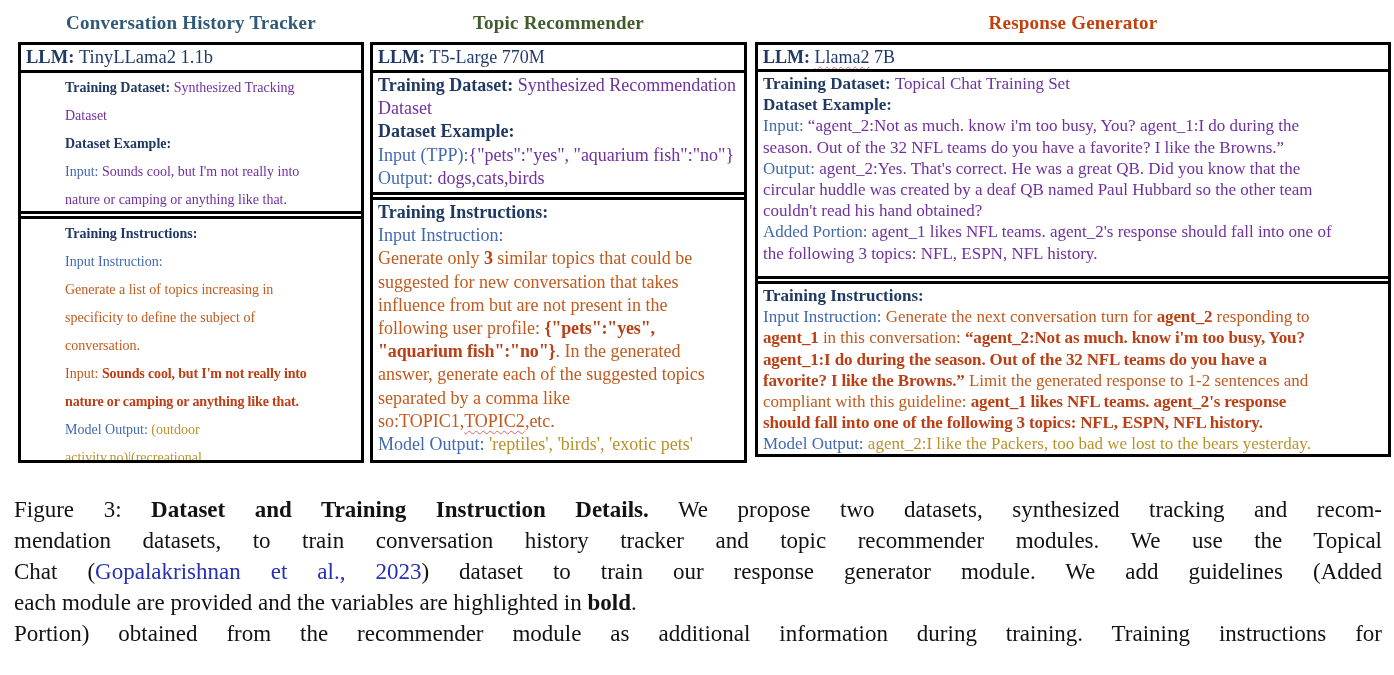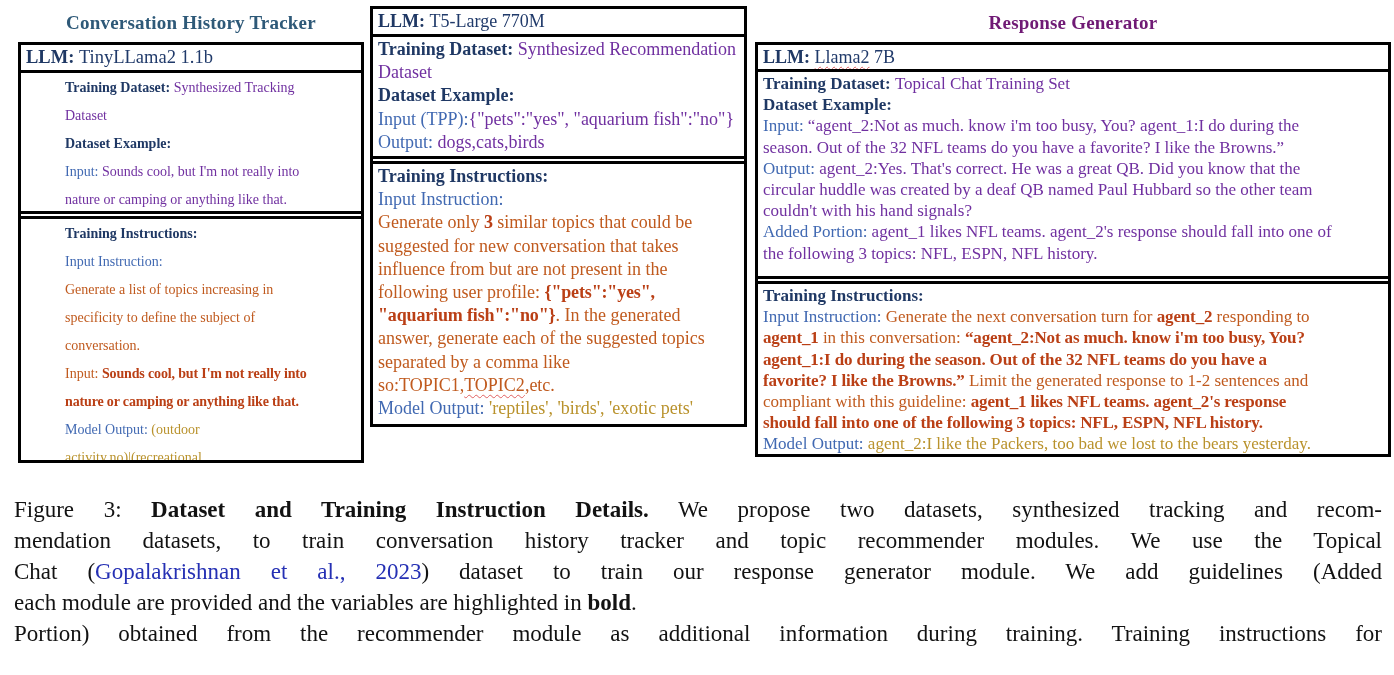--- a/index.html
+++ b/index.html
@@ -8,21 +8,21 @@
     font-family:"Liberation Serif","DejaVu Serif",serif;overflow:hidden;
   }
   .panel-wrap{position:absolute;top:6px;}
   .p1{left:18px;width:346px;}
   .p2{left:370px;width:377px;}
   .p3{left:755px;width:636px;}
   .panel-title{height:34px;margin-bottom:2px;text-align:center;font-weight:bold;
     font-size:19px;line-height:34px;letter-spacing:.2px;white-space:pre;}
   .t1{color:#2e5978;}
   .t2{color:#3f5c2c;}
-  .t3{color:#701a75;}
+  .t3{color:#c2410c;}
   .panel-box{border:3px solid #000;background:#fff;height:421px;box-sizing:border-box;
     display:flex;flex-direction:column;}
   .p3 .panel-box{height:415px;}
   .llm-row{border-bottom:3px solid #000;padding:2px 5px 0 5px;white-space:pre;overflow:hidden;box-sizing:border-box;}
   .p1 .llm-row{height:28px;font-size:18.5px;}
   .p2 .llm-row{height:28px;font-size:18px;}
   .p3 .llm-row{height:27px;font-size:18px;}
   .sec{padding:1px 5px 0 5px;white-space:pre;overflow:hidden;box-sizing:border-box;}
   .p1 .sec{font-size:14px;line-height:28px;padding-left:44px;}
   .p2 .sec{font-size:18px;line-height:23.2px;}
@@ -73,20 +73,21 @@
 conversation.</span><span class="sg">
 </span><span class="sg orange">Input: </span><span class="sg orange-b">Sounds cool, but I'm not really into
 nature or camping or anything like that.</span><span class="sg">
 </span><span class="sg blue">Model Output: </span><span class="sg gold">(outdoor
 activity,no)|(recreational
 activity,no)|(nature,no)</span></div>
     </div>
   </div>
 
   <div class="panel-wrap p2">
+    <div class="panel-title t2">Topic Recommender</div>
     <div class="panel-box">
       <div class="llm-row"><span class="sg b-navy">LLM: </span><span class="sg navy">T5-Large 770M</span></div>
       <div class="sec sec-data"><span class="sg b-navy">Training Dataset: </span><span class="sg purple">Synthesized Recommendation
 Dataset</span><span class="sg">
 </span><span class="sg b-navy">Dataset Example:</span><span class="sg">
 </span><span class="sg blue">Input (TPP):</span><span class="sg purple">{"pets":"yes", "aquarium fish":"no"}</span><span class="sg">
 </span><span class="sg blue">Output: </span><span class="sg purple">dogs,cats,birds</span></div>
       <div class="divider"></div>
       <div class="sec sec-train"><span class="sg b-navy">Training Instructions:</span><span class="sg">
 </span><span class="sg blue">Input Instruction:</span><span class="sg">
@@ -105,21 +106,21 @@
   <div class="panel-wrap p3">
     <div class="panel-title t3">Response Generator</div>
     <div class="panel-box">
       <div class="llm-row"><span class="sg b-navy">LLM: </span><span class="sg navy wavy">Llama2</span><span class="sg navy"> 7B</span></div>
       <div class="sec sec-data"><span class="sg b-navy">Training Dataset: </span><span class="sg purple">Topical Chat Training Set</span><span class="sg">
 </span><span class="sg b-navy">Dataset Example:</span><span class="sg">
 </span><span class="sg blue">Input: </span><span class="sg purple">“agent_2:Not as much. know i'm too busy, You? agent_1:I do during the
 season. Out of the 32 NFL teams do you have a favorite? I like the Browns.”</span><span class="sg">
 </span><span class="sg blue">Output: </span><span class="sg purple">agent_2:Yes. That's correct. He was a great QB. Did you know that the
 circular huddle was created by a deaf QB named Paul Hubbard so the other team
-couldn't with his hand signals?</span><span class="sg">
+couldn't read his hand obtained?</span><span class="sg">
 </span><span class="sg blue">Added Portion: </span><span class="sg purple">agent_1 likes NFL teams. agent_2's response should fall into one of
 the following 3 topics: NFL, ESPN, NFL history.</span></div>
       <div class="divider"></div>
       <div class="sec sec-train"><span class="sg b-navy">Training Instructions:</span><span class="sg">
 </span><span class="sg blue">Input Instruction: </span><span class="sg orange">Generate the next conversation turn for </span><span class="sg orange-b">agent_2</span><span class="sg orange"> responding to
 </span><span class="sg orange-b">agent_1</span><span class="sg orange"> in this conversation: </span><span class="sg orange-b">“agent_2:Not as much. know i'm too busy, You?
 agent_1:I do during the season. Out of the 32 NFL teams do you have a
 favorite? I like the Browns.”</span><span class="sg orange"> Limit the generated response to 1-2 sentences and
 compliant with this guideline: </span><span class="sg orange-b">agent_1 likes NFL teams. agent_2's response
 should fall into one of the following 3 topics: NFL, ESPN, NFL history.</span><span class="sg">

